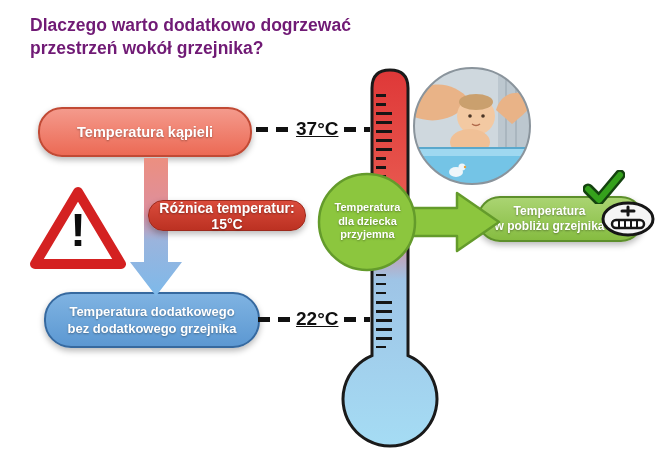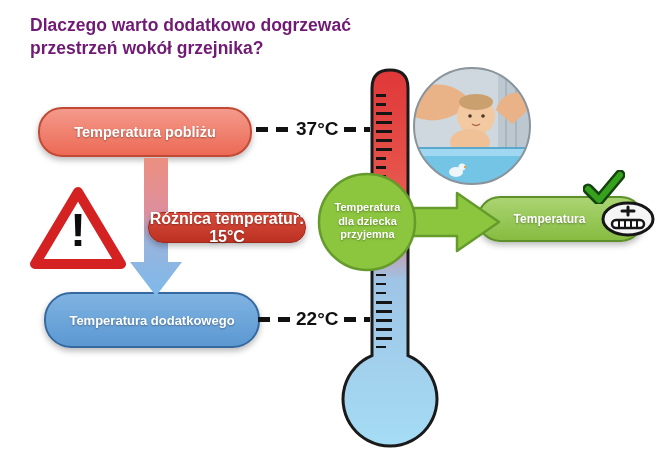--- a/index.html
+++ b/index.html
@@ -12,28 +12,28 @@
 
   .pill{display:flex;flex-direction:column;align-items:center;justify-content:center;text-align:center;
         color:#fff;font-weight:bold;box-shadow:0 3px 6px rgba(0,0,0,.28);
         text-shadow:0 1px 2px rgba(0,0,0,.35);}
   .pill span{display:block;}
 
   .bath-pill{left:38px;top:107px;width:210px;height:46px;border-radius:24px;
              background:linear-gradient(180deg,#f49a8c,#ec6a55);border:2.5px solid #c14a35;font-size:14.5px;}
   .changing-pill{left:44px;top:292px;width:212px;height:52px;border-radius:27px;
              background:linear-gradient(180deg,#7fb3e2,#5c98d2);border:2.5px solid #36699f;font-size:13px;line-height:17px;}
-  .diff-pill{left:148px;top:212px;width:156px;height:29px;border-radius:15px;z-index:3;
-             background:linear-gradient(180deg,#da4c3c,#bc3122);border:1.5px solid #9c2a1d;font-size:16px;}
+  .diff-pill{left:148px;top:200px;width:156px;height:29px;border-radius:15px;z-index:3;
+             background:linear-gradient(180deg,#da4c3c,#bc3122);border:1.5px solid #9c2a1d;font-size:14px;}
   .heater-pill{left:477px;top:196px;width:167px;height:46px;border-radius:24px;z-index:2;
              background:linear-gradient(180deg,#aad472,#86bc41);border:2.5px solid #5d8f2b;
              font-size:12px;line-height:15px;padding-right:22px;box-sizing:border-box;}
 
   .dash{height:5px;background:repeating-linear-gradient(to right,#111 0 12px,transparent 12px 20px);z-index:2;}
-  .temp-value{font-size:19px;font-weight:bold;color:#101010;z-index:2;}
+  .temp-value{font-size:19px;font-weight:bold;color:#101010;z-index:2;text-decoration:underline;}
 
   .ticks{left:376px;top:94px;width:10px;height:259px;z-index:2;
          background:repeating-linear-gradient(to bottom,#151515 0 2.5px,transparent 2.5px 9px);}
   .ticks-major{left:376px;width:16px;height:45px;z-index:2;
          background:repeating-linear-gradient(to bottom,#151515 0 2.5px,transparent 2.5px 9px);}
   .tm1{top:112px;} .tm2{top:301px;}
 
   .thermo-svg{left:0;top:0;z-index:1;}
   .arrow-down-svg{left:0;top:0;z-index:2;}
   .green-arrow-svg{left:0;top:0;z-index:4;}
@@ -98,21 +98,21 @@
       <rect x="-2" y="82" width="124" height="12" rx="6" fill="#9fd8f0" stroke="#5aa8cc" stroke-width="2"></rect>
       <rect x="2" y="90" width="116" height="30" fill="#74c4e6"></rect>
       <ellipse cx="44" cy="106" rx="7" ry="5" fill="#eef6fa"></ellipse>
       <circle cx="50" cy="101" r="3.5" fill="#eef6fa"></circle>
       <circle cx="53" cy="101" r="1.2" fill="#e8a03c"></circle>
     </g>
     <circle cx="60" cy="60" r="58" fill="none" stroke="#8a949c" stroke-width="2"></circle>
   </svg>
 
   <div class="abs pill bath-pill">
-    <span>Temperatura pobliżu</span>
+    <span>Temperatura kąpieli</span>
   </div>
   <div class="abs dash" style="left:256px;top:127px;width:36px;"></div>
   <div class="abs temp-value" style="left:296px;top:118px;">37°C</div>
   <div class="abs dash" style="left:344px;top:127px;width:26px;"></div>
 
   <svg class="abs warn-svg" width="100" height="88" viewBox="0 0 100 88">
     <path d="M50 8 L93 80 L7 80 Z" fill="#ffffff" stroke="#d42121" stroke-width="10" stroke-linejoin="round"></path>
   </svg>
   <div class="abs excl">!</div>
 
@@ -127,37 +127,39 @@
     </defs>
     <path d="M 144 158 L 168 158 L 168 262 L 182 262 L 156 296 L 130 262 L 144 262 Z" fill="url(#downGrad)"></path>
   </svg>
 
   <div class="abs pill diff-pill">
     <span>Różnica temperatur: 15°C</span>
   </div>
 
   <div class="abs pill changing-pill">
     <span>Temperatura dodatkowego</span>
+    <span>bez dodatkowego grzejnika</span>
   </div>
   <div class="abs dash" style="left:258px;top:317px;width:34px;"></div>
   <div class="abs temp-value" style="left:296px;top:308px;">22°C</div>
   <div class="abs dash" style="left:344px;top:317px;width:26px;"></div>
 
   <svg class="abs green-arrow-svg" width="670" height="474" viewBox="0 0 670 474">
     <path d="M 405 208 L 457 208 L 457 193 L 499 222 L 457 251 L 457 236 L 405 236 Z" fill="#8cc63e" stroke="#649b2b" stroke-width="2.5" stroke-linejoin="round"></path>
     <circle cx="367" cy="222" r="48" fill="#8cc63e" stroke="#649b2b" stroke-width="2.5"></circle>
   </svg>
   <div class="abs bubble-text">
     <span>Temperatura</span>
     <span>dla dziecka</span>
     <span>przyjemna</span>
   </div>
 
   <div class="abs pill heater-pill">
     <span>Temperatura</span>
+    <span>w pobliżu grzejnika</span>
   </div>
 
   <svg class="abs check-svg" width="42" height="34" viewBox="0 0 42 34">
     <path d="M5 19 L16 30 L37 5" fill="none" stroke="#14430f" stroke-width="11" stroke-linecap="round" stroke-linejoin="round"></path>
     <path d="M5 19 L16 30 L37 5" fill="none" stroke="#35a11c" stroke-width="6" stroke-linecap="round" stroke-linejoin="round"></path>
   </svg>
 
   <svg class="abs radiator-svg" width="56" height="38" viewBox="0 0 56 38">
     <ellipse cx="28" cy="19" rx="25" ry="16" fill="#f5f5f5" stroke="#161616" stroke-width="3"></ellipse>
     <line x1="28" y1="7" x2="28" y2="15" stroke="#161616" stroke-width="3" stroke-linecap="round"></line>

